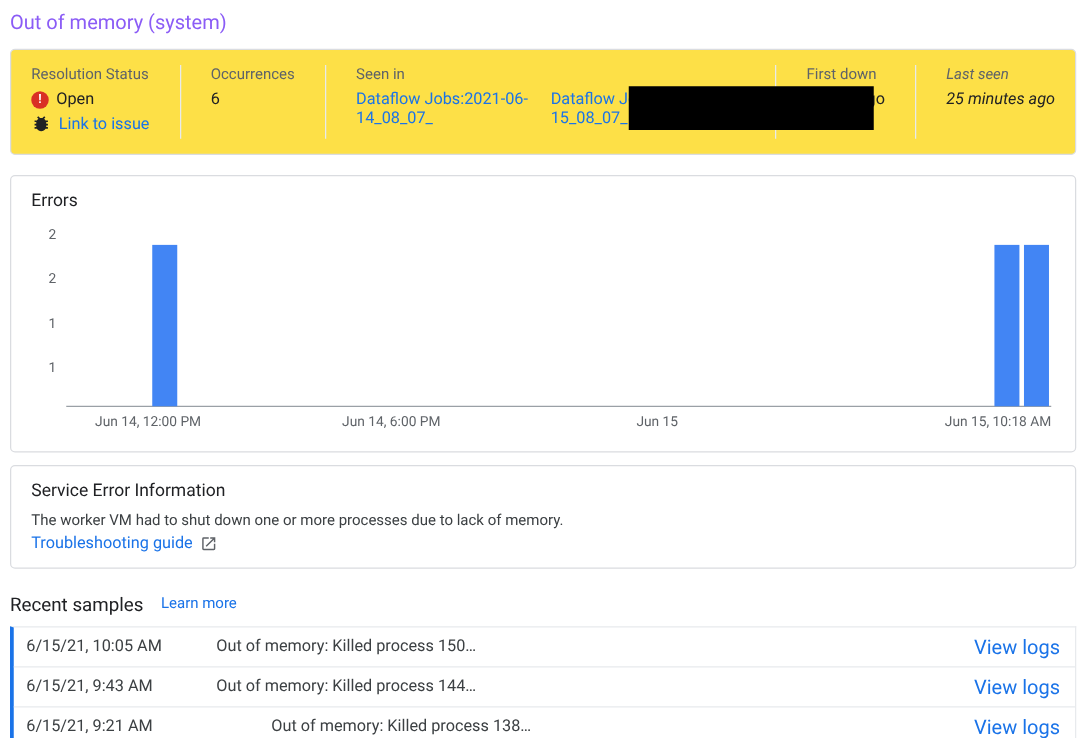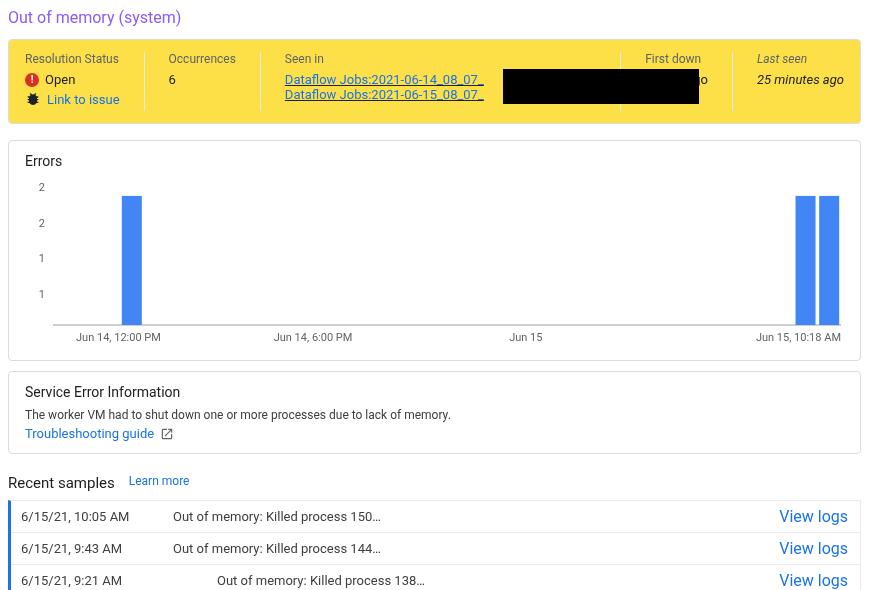--- a/index.html
+++ b/index.html
@@ -80,23 +80,22 @@
       fill: #202124;
       display: block;
     }
     .link {
       color: #1a73e8;
       text-decoration: none;
       cursor: pointer;
     }
     .seen-in-links {
       display: flex;
-      flex-direction: column;
+      flex-direction: row;
       position: relative;
-      text-decoration: underline;
     }
     .seen-in-link-row {
       display: flex;
       align-items: center;
       gap: 0;
     }
     .redact {
       background: #000;
       height: 35px;
       width: 196px;

